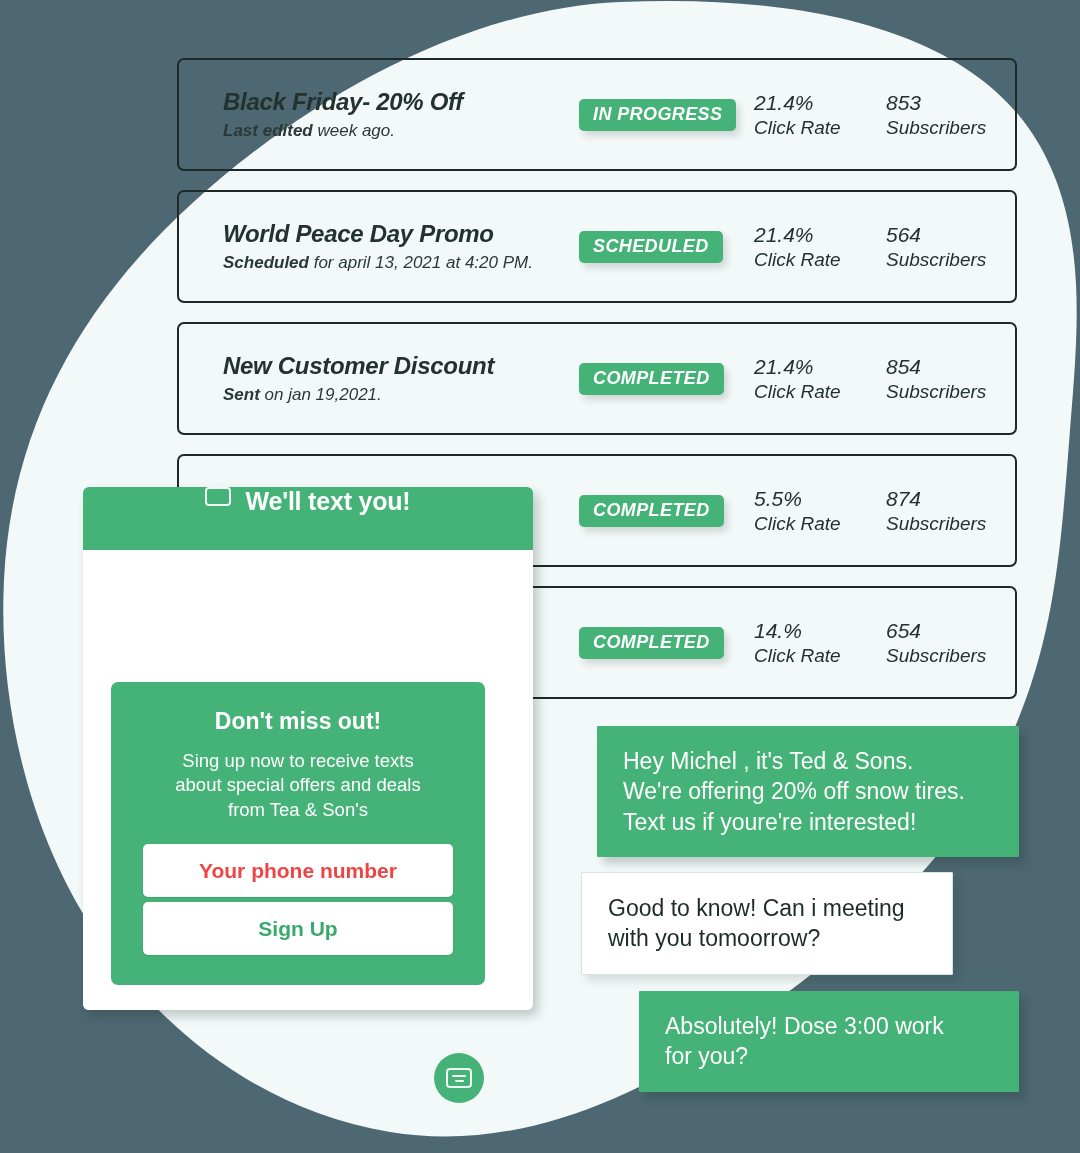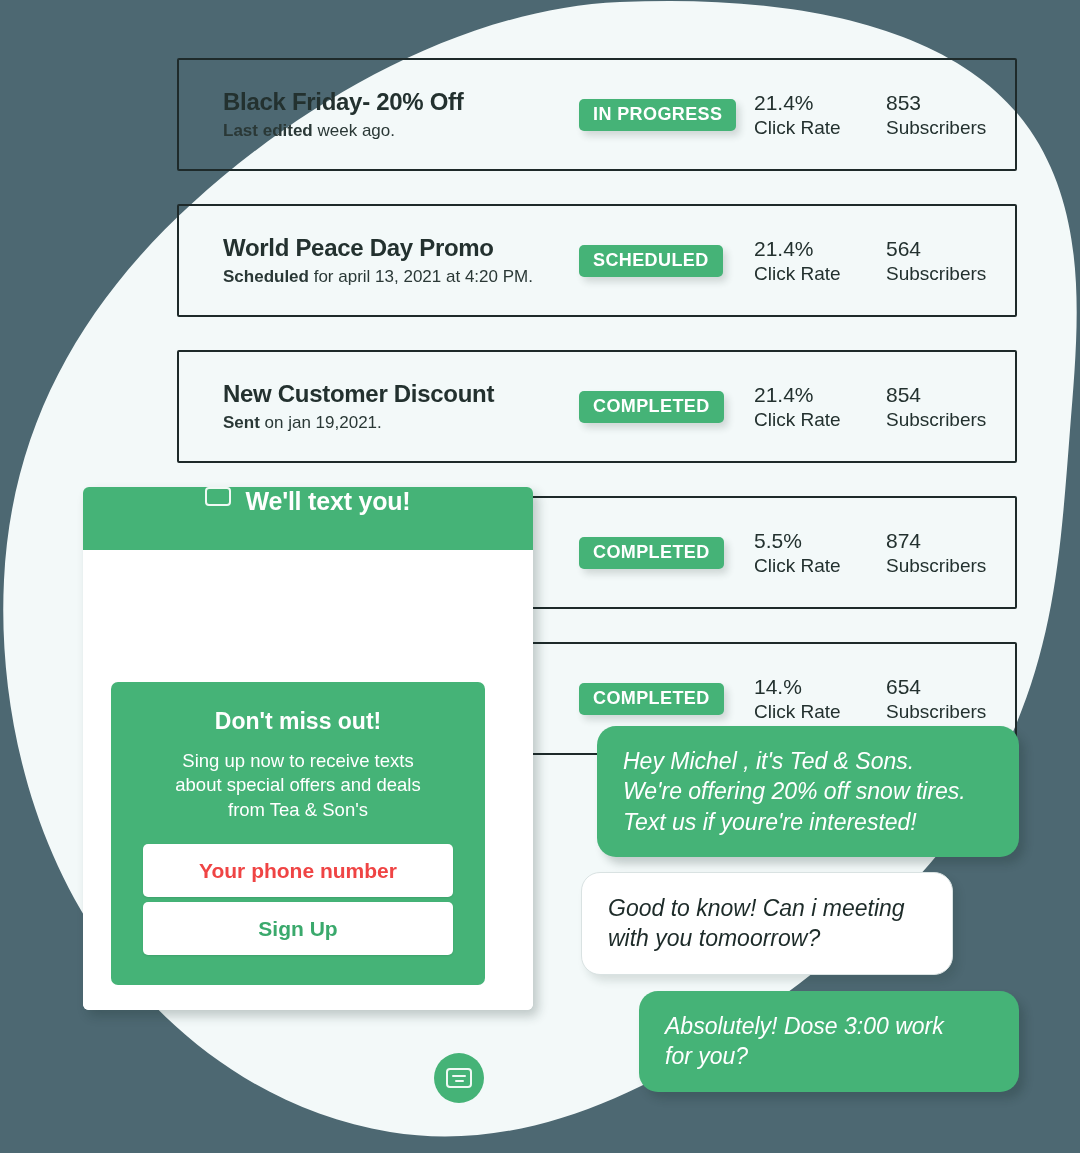--- a/index.html
+++ b/index.html
@@ -32,25 +32,26 @@
     left: 177px;
     top: 58px;
     width: 840px;
     z-index: 5;
   }
 
   .campaign-card {
     position: relative;
     height: 113px;
     border: 2.5px solid #1e2a2a;
-    border-radius: 2px;
-    margin-bottom: 33px;
+    border-radius: 7px;
+    margin-bottom: 19px;
     display: flex;
     align-items: center;
     background: transparent;
+    font-style: italic;
   }
 
   .card-info {
     width: 400px;
     padding-left: 44px;
     flex: none;
   }
 
   .card-title {
     font-size: 24px;
@@ -105,27 +106,26 @@
     color: #23312f;
   }
   .stat-label {
     font-size: 19px;
     color: #23312f;
   }
 
   
   .bubble {
     position: absolute;
-    border-radius: 19px;
+    border-radius: 1px;
     padding: 20px 26px;
     font-size: 23px;
     line-height: 1.32;
     z-index: 8;
     white-space: pre-line;
-    font-style: italic;
   }
   .bubble.out {
     background: #45b377;
     color: #ffffff;
     box-shadow: 6px 7px 9px rgba(25,45,40,0.22);
   }
   .bubble.in {
     background: #ffffff;
     color: #1d2b29;
     border: 1.5px solid #d9e2e2;

